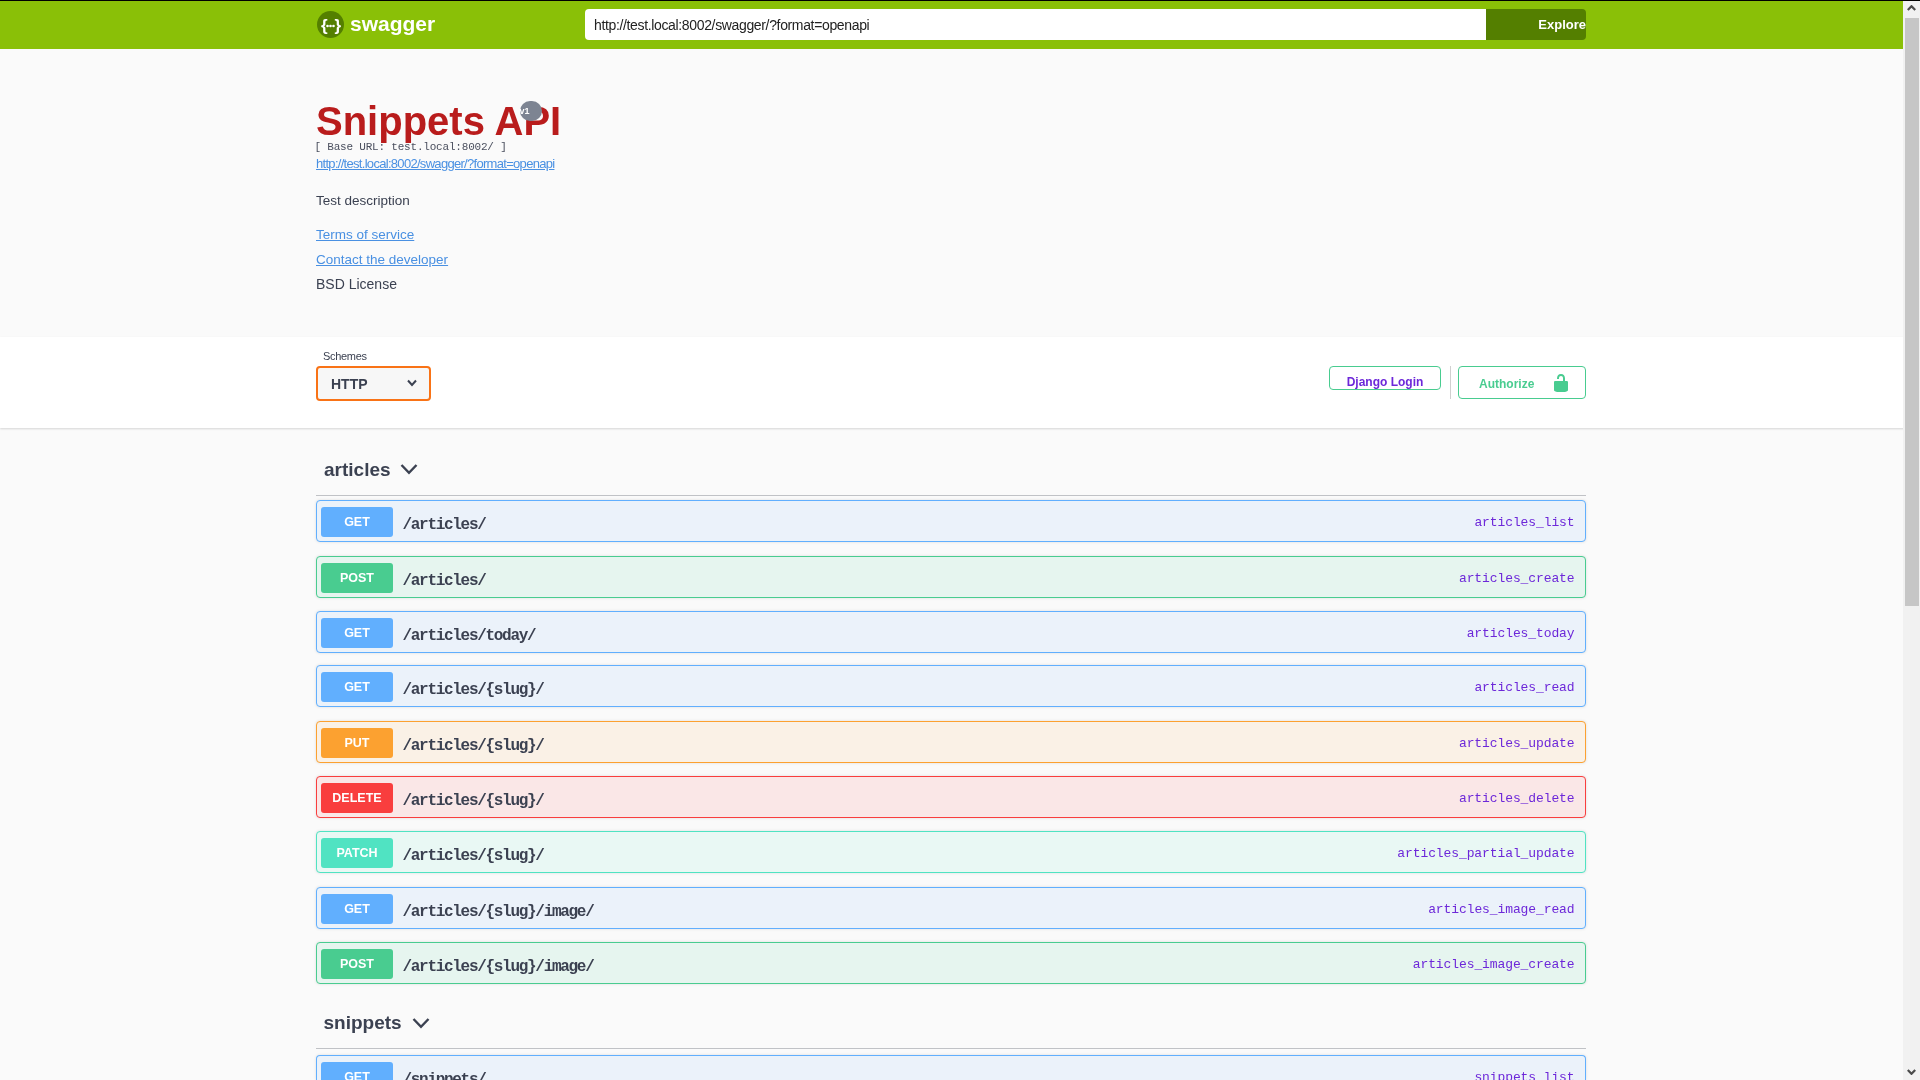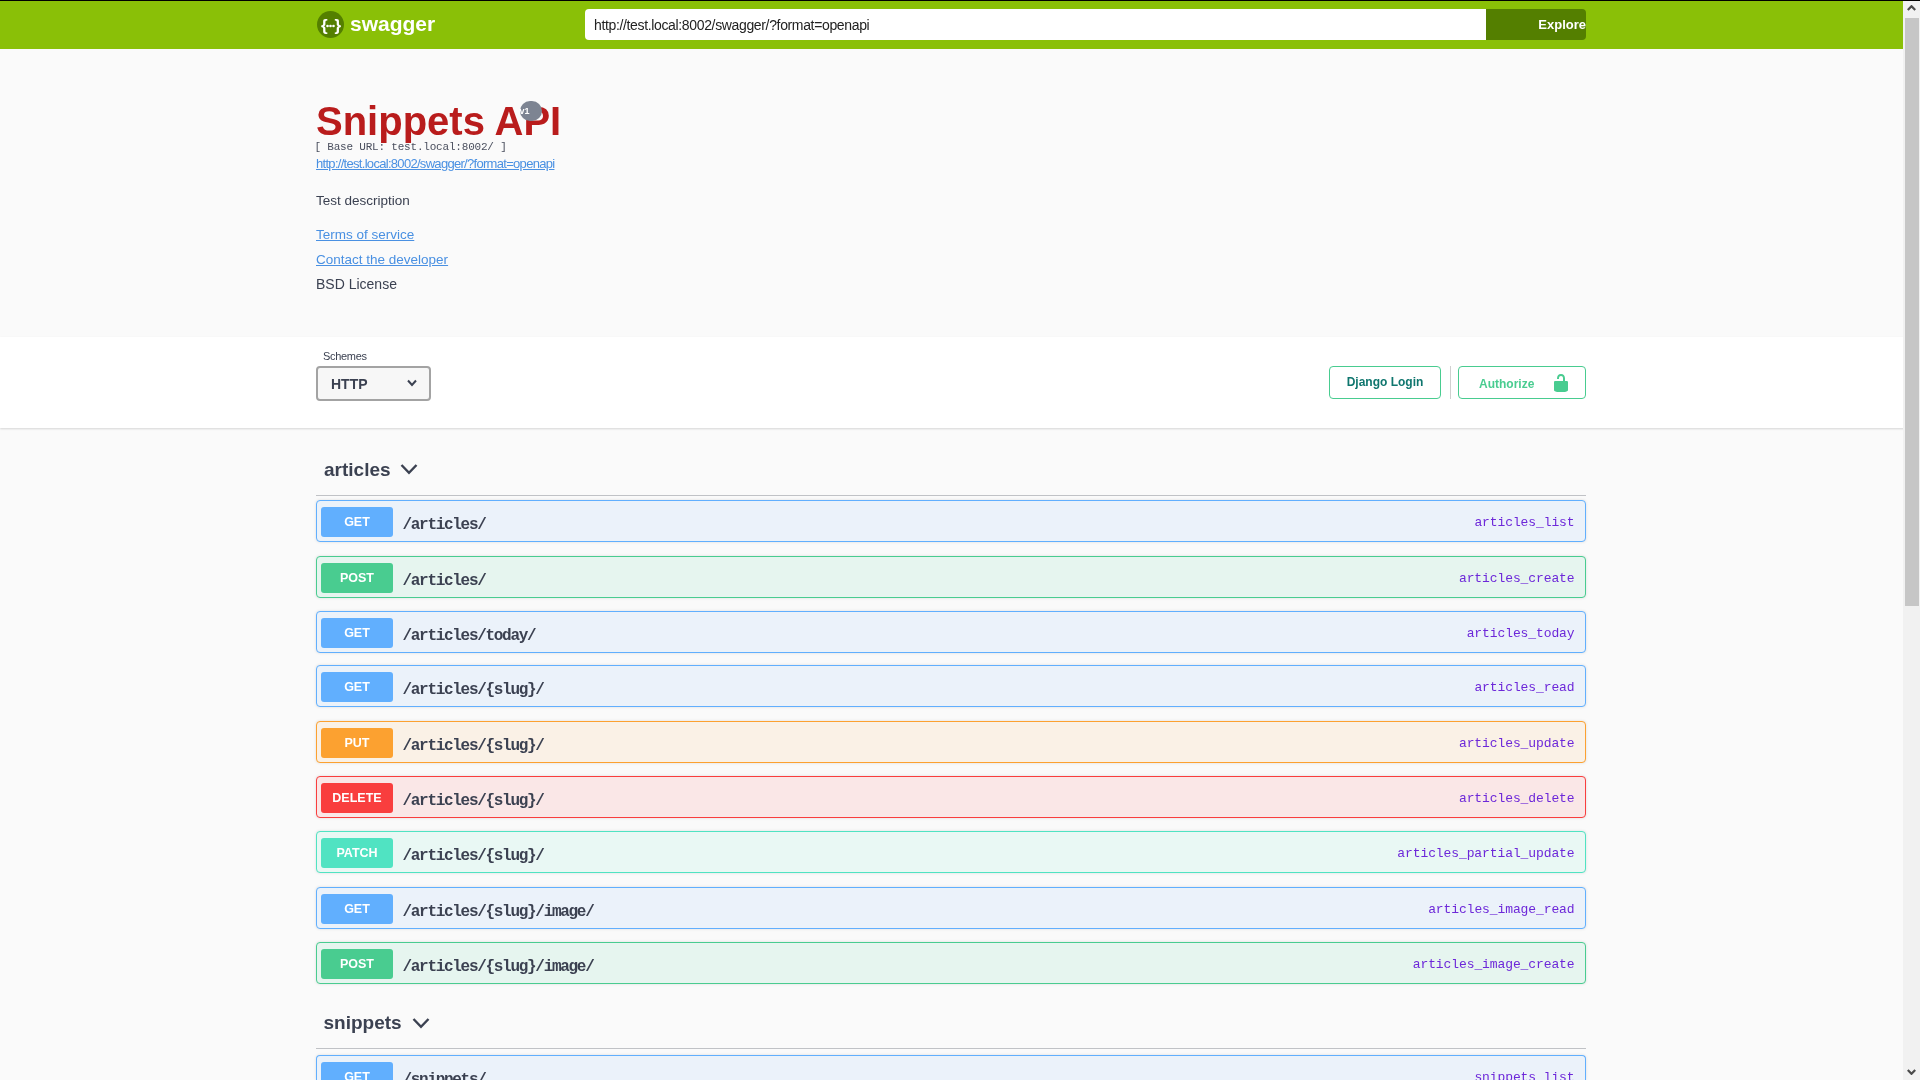--- a/index.html
+++ b/index.html
@@ -25,23 +25,23 @@
   #baseurl { left:314.5px; top:141px; font-size:11px; letter-spacing:-0.2px; color:#4a4f5e; }
   #mainlink { left:316px; top:156px; font-size:13px; letter-spacing:-0.7px; color:#4990e2; text-decoration:underline; }
   #desc { left:316px; top:193px; font-size:13.5px; color:#3b4151;text-align:center; }
   #tos { left:316px; top:226.5px; font-size:13.5px; color:#4990e2; text-decoration:underline;text-align:right; }
   #contact { left:316px; top:252px; font-size:13.5px; color:#4990e2; text-decoration:underline; }
   #license { left:316px; top:276px; font-size:14px; color:#3b4151; }
 
   
   #schemeband { left:0; top:337px; width:1920px; height:91px; background:#fff; box-shadow:0 1px 2px 0 rgba(0,0,0,0.15); }
   #schemelabel { left:316px; top:350px; font-size:11px; letter-spacing:-0.3px; font-weight:normal; color:#3b4151;margin-left:7px; }
-  #schemesel { left:316px; top:366px; width:115px; height:35px; border:2px solid #a3a3a3; border-radius:4px; background:#f7f7f7; }
+  #schemesel { left:316px; top:366px; width:115px; height:35px; border:2px solid #f97316; border-radius:4px; background:#f7f7f7; }
   #schemesel b { position:absolute; left:13px; top:8px; font-size:14px; color:#3b4151; }
-  #btn-django { left:1329px; top:366px; width:112px; height:33px; border:1px solid #49cc90; border-radius:4px; color:#0f766e; font-size:12px; font-weight:bold; text-align:center; line-height:31px; }
+  #btn-django { left:1329px; top:366px; width:112px; height:24px; border:1px solid #49cc90; border-radius:4px; color:#6d28d9; font-size:12px; font-weight:bold; text-align:center; line-height:31px; }
   #btndivider { left:1450px; top:366px; width:1px; height:33px; background:#d0d0d0; }
   #btn-auth { left:1458px; top:366px; width:128px; height:33px; border:1px solid #49cc90; border-radius:4px; }
   #btn-auth b { position:absolute; left:20px; top:10px; font-size:12px; color:#49cc90; }
 
   
   .tagname { font-size:19px; font-weight:bold; color:#3b4151; }
   #tagline1 { left:316px; top:495px; width:1270px; height:1px; background:rgba(59,65,81,0.3); }
   #tagline2 { left:316px; top:1048px; width:1270px; height:1px; background:rgba(59,65,81,0.3); }
 
   

